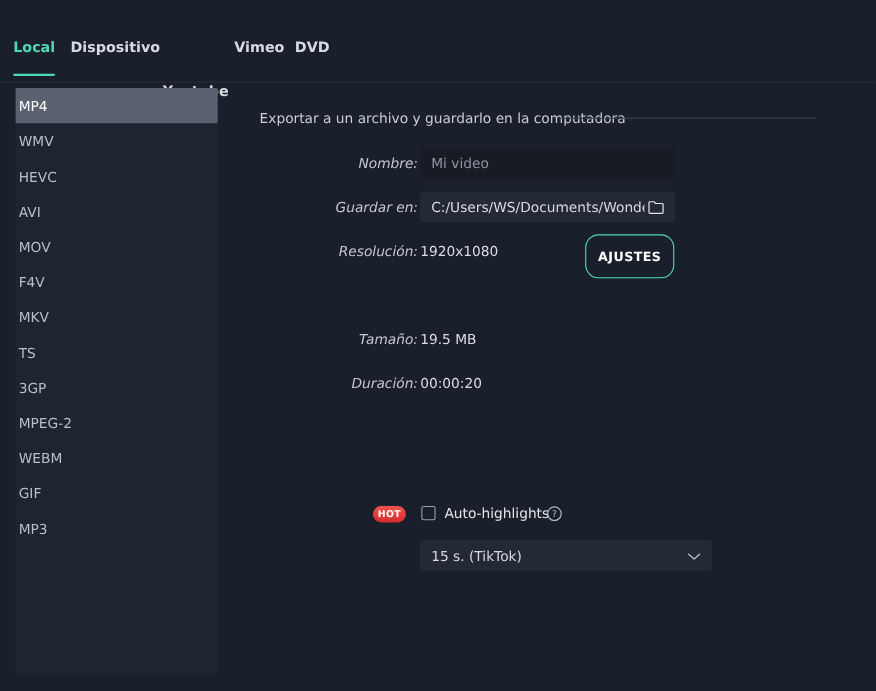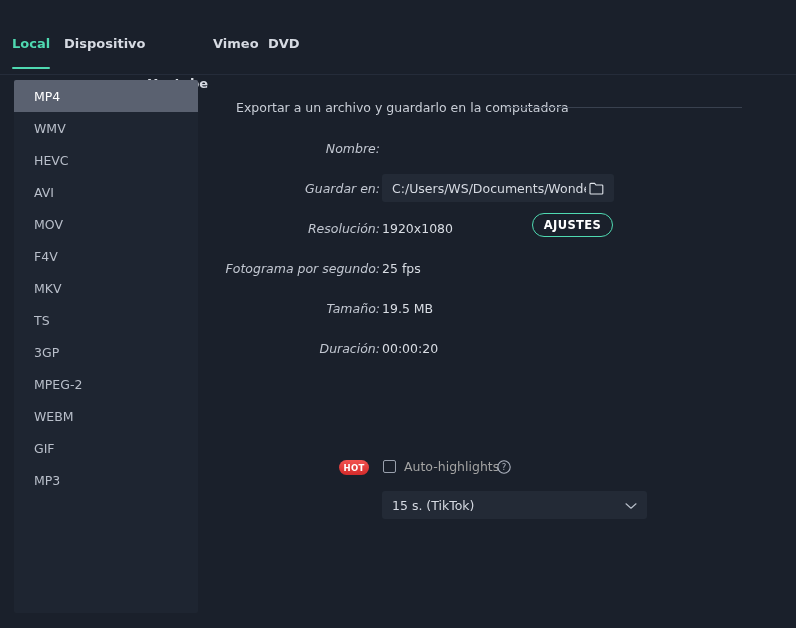--- a/index.html
+++ b/index.html
@@ -47,21 +47,21 @@
   }
 
   
   .sidebar {
     position: absolute; left: 14px; top: 80px; width: 184px; height: 533px;
     background: #1e2531; border-radius: 2px; overflow: hidden;
   }
   .fmt-item {
     position: relative; height: 32px; margin: 0;
     display: flex; align-items: center;
-    padding-left: 20px; font-size: 12.5px; color: #b9bfca; cursor: pointer;
+    padding-left: 3px; font-size: 12.5px; color: #b9bfca; cursor: pointer;
   }
   .fmt-item.selected { background: #5a6170; color: #ffffff; }
 
   
   .main { position: absolute; left: 212px; top: 80px; width: 584px; height: 548px; }
 
   .section-head {
     position: absolute; left: 24px; top: 20px;
     font-size: 12.5px; color: #c8cdd6; white-space: nowrap;
   }
@@ -92,42 +92,42 @@
   .path-text {
     flex: 1; white-space: nowrap; overflow: hidden;
   }
   .folder-btn {
     width: 20px; height: 20px; flex: 0 0 20px;
     display: flex; align-items: center; justify-content: center; cursor: pointer;
   }
 
   .ajustes-btn {
     position: absolute; left: 320px; top: -1px;
-    width: 81px; height: 24px; border: 1.5px solid #4fd9b1; border-radius: 12px;
+    width: 81px; height: 40px; border: 1.5px solid #4fd9b1; border-radius: 12px;
     display: flex; align-items: center; justify-content: center;
     font-size: 11.5px; font-weight: bold; color: #ffffff; letter-spacing: .4px;
     cursor: pointer; background: transparent;
   }
 
   
   .hot-badge {
     position: absolute; left: 127px; top: 380px;
     width: 30px; height: 15px; border-radius: 8px;
     background: linear-gradient(180deg,#f2524f,#d32b2b);
     display: flex; align-items: center; justify-content: center;
     font-size: 8.5px; font-weight: bold; color: #ffffff; letter-spacing: .3px;
   }
   .ah-check {
     position: absolute; left: 171px; top: 380px;
     width: 13px; height: 13px; border: 1.3px solid #99a0ad; border-radius: 2px;
     background: transparent; cursor: pointer;
   }
   .ah-label {
     position: absolute; left: 192px; top: 379px;
-    font-size: 12.5px; color: #a3a3a3; white-space: nowrap;
+    font-size: 12.5px; color: #e5e5e5; white-space: nowrap;
   }
   .help-icon {
     position: absolute; left: 285px; top: 379px; width: 14px; height: 14px; cursor: pointer;
   }
 
   .select {
     position: absolute; left: 170px; top: 411px;
     width: 265px; height: 28px; background: #232a36; border-radius: 3px;
     display: flex; align-items: center; padding: 0 10px;
     font-size: 12.5px; color: #d6dae2; cursor: pointer;
@@ -191,44 +191,43 @@
       </div>
     </div>
 
   <div class="main">
 
     <div class="section-head">Exportar a un archivo y guardarlo en la computadora</div>
     <div class="section-rule"></div>
 
     <div class="row" style="top:54px">
       <div class="lbl">Nombre:</div>
+      <div class="text-field">
+        <span>Mi video</span>
+      </div>
     </div>
 
     <div class="row" style="top:94px">
       <div class="lbl">Guardar en:</div>
       <div class="path-field">
         <span class="path-text">C:/Users/WS/Documents/Wonders</span>
         <span class="folder-btn">
           <svg width="15" height="13" viewBox="0 0 15 13">
             <path d="M1 11.2 V2.2 a.8.8 0 01.8-.8 H5.6 l1.3 1.6 H13 a.8.8 0 01.8.8 V11.2 a.8.8 0 01-.8.8 H1.8 a.8.8 0 01-.8-.8z" fill="none" stroke="#e2e6ec" stroke-width="1.1" stroke-linejoin="round"></path>
           </svg>
         </span>
       </div>
     </div>
 
     <div class="row" style="top:134px">
       <div class="lbl">Resolución:</div>
       <div class="val">1920x1080</div>
       <div class="ajustes-btn">AJUSTES</div>
     </div>
 
-    <div class="row" style="top:174px">
-      <div class="lbl">Fotograma por segundo:</div>
-      <div class="val">25 fps</div>
-    </div>
 
     <div class="row" style="top:214px">
       <div class="lbl">Tamaño:</div>
       <div class="val">19.5 MB</div>
     </div>
 
     <div class="row" style="top:254px">
       <div class="lbl">Duración:</div>
       <div class="val">00:00:20</div>
     </div>

